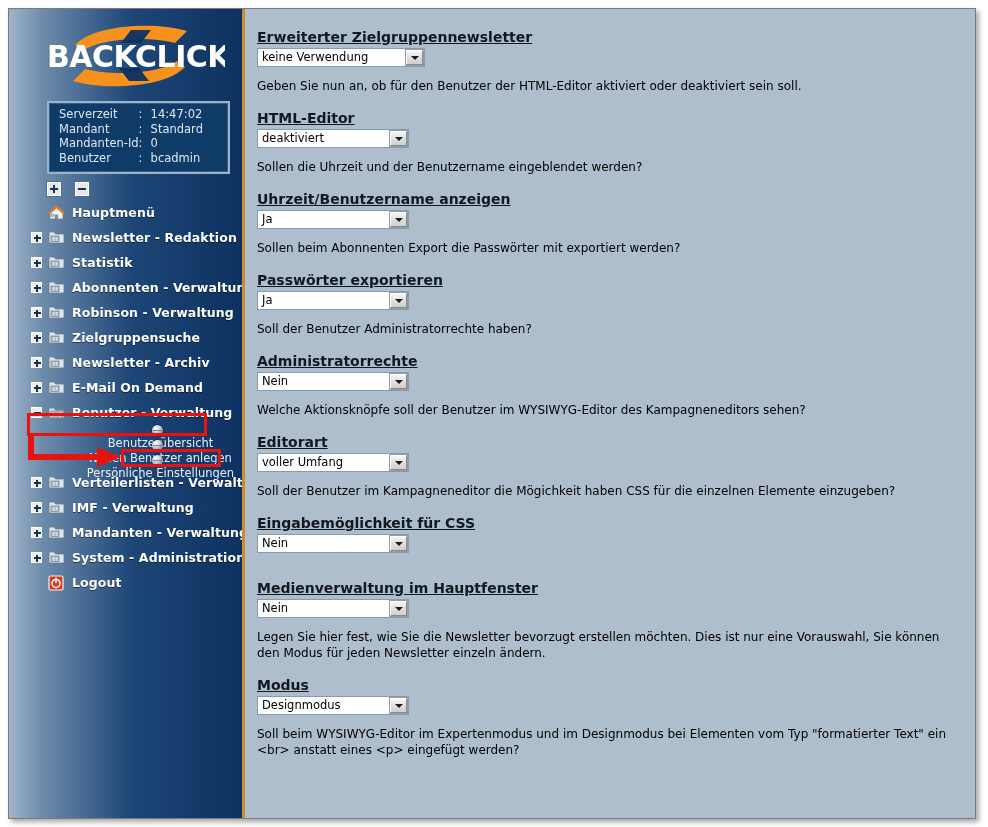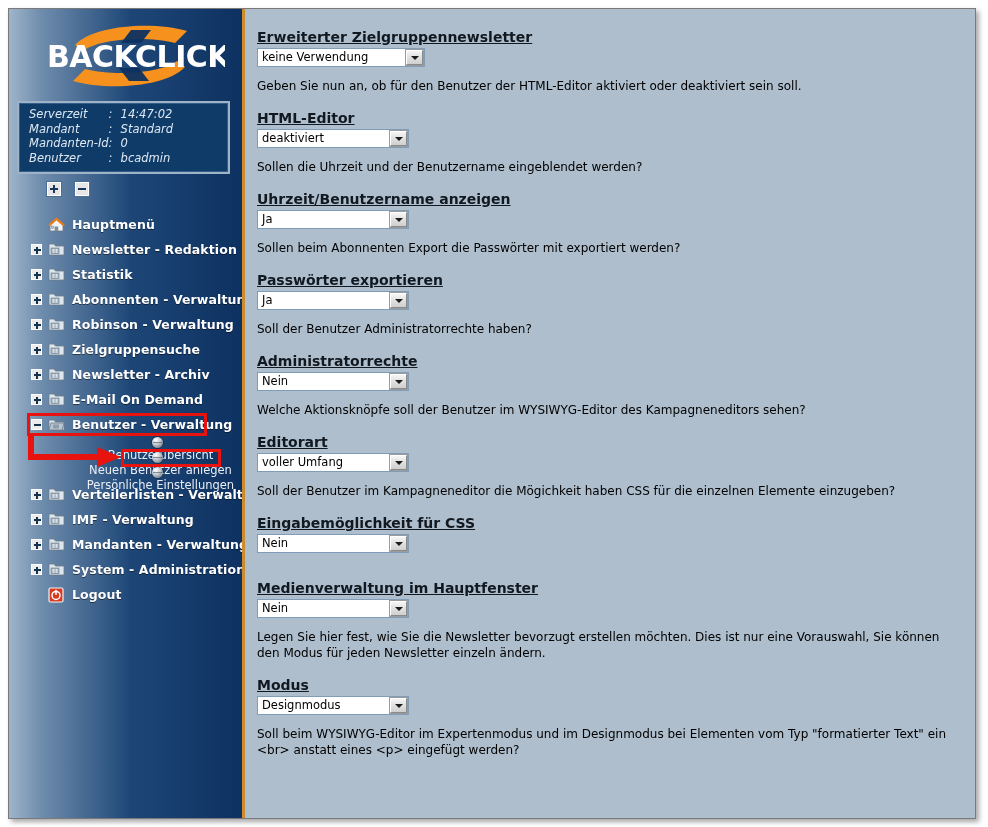--- a/index.html
+++ b/index.html
@@ -41,26 +41,25 @@
   }
   
   .logo-wrap {
     position: relative;
     height: 86px;
     margin: 4px 0 0 0;
   }
   .logo-svg { position: absolute; left: 26px; top: 6px; }
   
   .infobox {
-    margin: 2px 14px 0 8px;
+    margin: 2px 14px 0 38px;
     border: 2px solid #9fb3c6;
     background: #0e3b68;
     padding: 5px 20px 6px 10px;
     box-shadow: 0 0 0 1px #335e8c inset;
-    font-style: italic;
   }
   .infobox table { border-collapse: collapse; }
   .infobox td {
     color: #dfe8f2;
     font-size: 11.5px;
     font-family: "DejaVu Sans", "Liberation Sans", sans-serif;
     padding: 0 0 1px 0;
     line-height: 13.5px;
     white-space: nowrap;
   }
@@ -75,21 +74,21 @@
     position: relative;
     cursor: pointer;
     box-shadow: 0 0 0 1px #4a6f96;
   }
   .pm-btn i {
     position: absolute; background: #16385c;
   }
   .pm-btn .h { left: 2px; top: 5px; width: 8px; height: 2px; }
   .pm-btn .v { left: 5px; top: 2px; width: 2px; height: 8px; }
   
-  .nav { margin-top: 16px; }
+  .nav { margin-top: 4px; }
   .nav-item {
     display: flex; align-items: center;
     height: 25px;
     padding-left: 22px;
     cursor: pointer;
     position: relative;
   }
   .nav-item .pm {
     width: 11px; height: 11px;
     border: 1px solid #ffffff;

